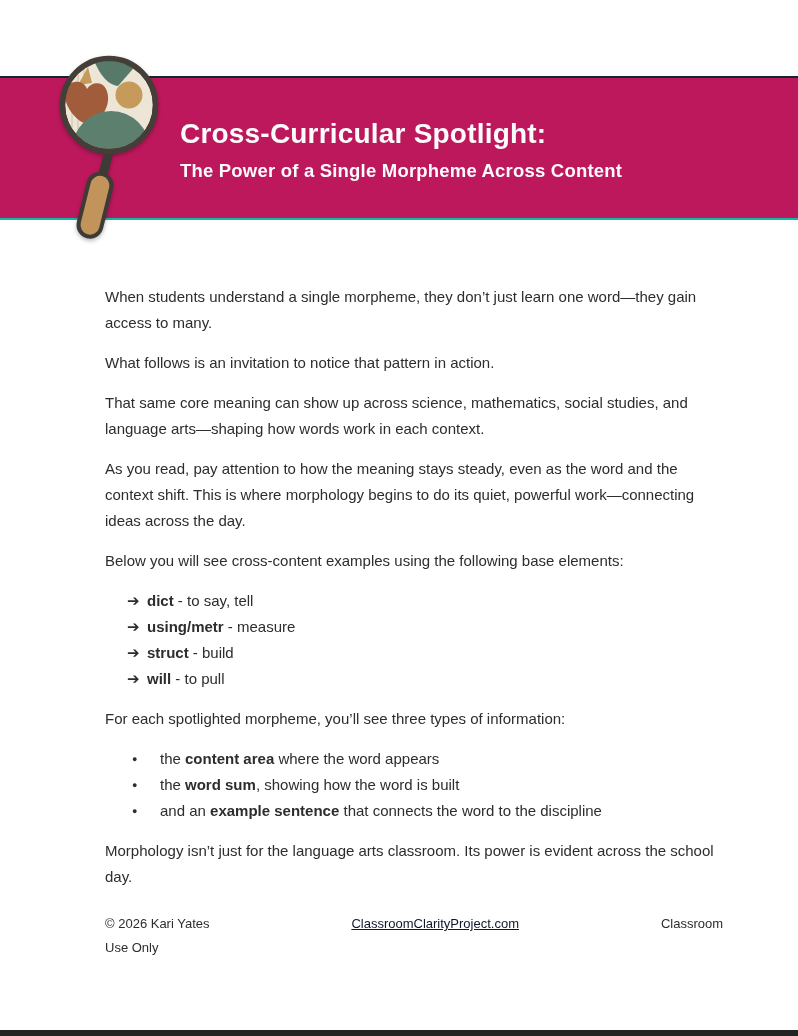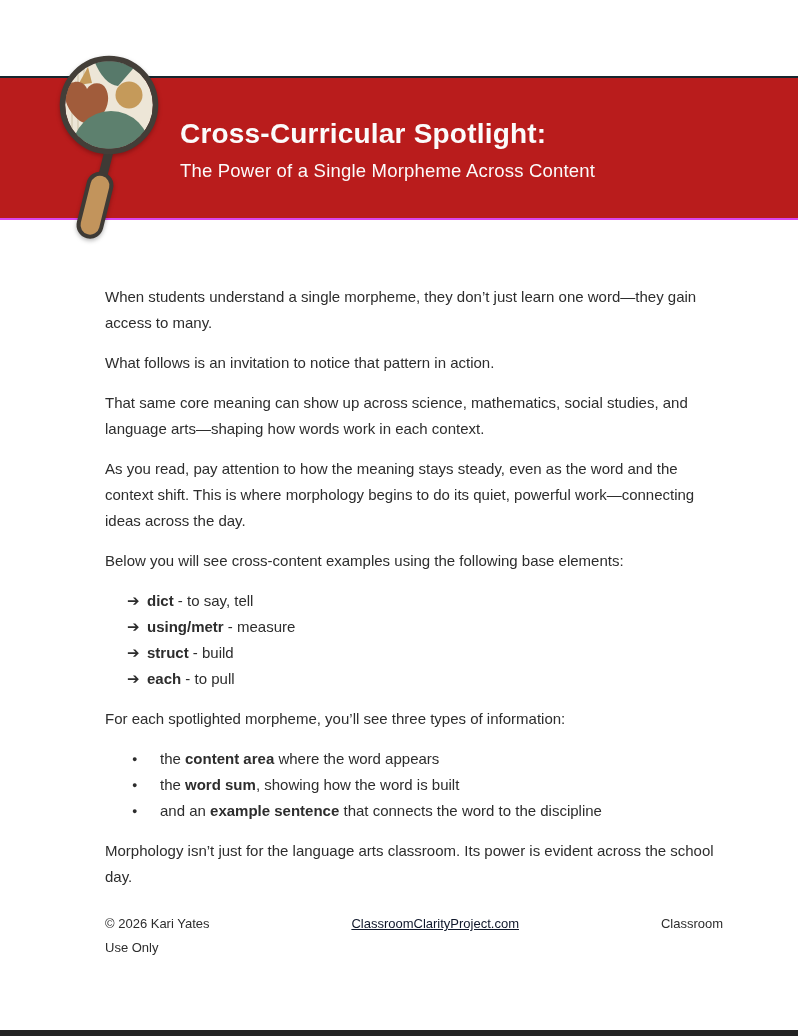--- a/index.html
+++ b/index.html
@@ -4,30 +4,30 @@
 <style>
   html,body{margin:0;padding:0;}
   body{
     width:798px;height:1036px;position:relative;overflow:hidden;
     background:#ffffff;
     font-family:"Liberation Sans","DejaVu Sans",sans-serif;
     color:#2d2d2d;
   }
   .banner{
     position:absolute;left:0;top:76px;width:798px;height:144px;
-    background:#b91c1c;box-sizing:border-box;
-    border-top:2px solid #16262E;border-bottom:2px solid #d946ef;
+    background:#be185d;box-sizing:border-box;
+    border-top:2px solid #16262E;border-bottom:2px solid #14b8a6;
   }
   .titles{position:absolute;left:180px;top:40px;}
   .titles h1{
     margin:0;font-size:28px;line-height:31px;font-weight:700;
     color:#fbfbfb;letter-spacing:.2px;
   }
   .titles h2{
-    margin:12px 0 0 0;font-size:18.5px;line-height:20px;font-weight:400;
+    margin:12px 0 0 0;font-size:18.5px;line-height:20px;font-weight:700;
     color:#fbfbfb;letter-spacing:.2px;text-align:center;
   }
   .magnifier{
     position:absolute;left:58px;top:55px;z-index:5;
     filter:drop-shadow(0 2px 2px rgba(0,0,0,.28));
   }
   .content{
     position:absolute;left:105px;top:284px;width:618px;
     font-size:15px;line-height:26px;
   }
@@ -91,21 +91,21 @@
     <li>
       <span class="bullet">➔</span>
       <span><b>using/metr</b><span> - measure</span></span>
     </li>
     <li>
       <span class="bullet">➔</span>
       <span><b>struct</b><span> - build</span></span>
     </li>
     <li>
       <span class="bullet">➔</span>
-      <span><b>each</b><span> - to pull</span></span>
+      <span><b>will</b><span> - to pull</span></span>
     </li>
   </ul>
 
   <p>For each spotlighted morpheme, you’ll see three types of information:</p>
 
   <ul class="dot-list">
     <li>
       <span class="bullet">●</span>
       <span><span>the </span><b>content area</b><span> where the word appears</span></span>
     </li>

